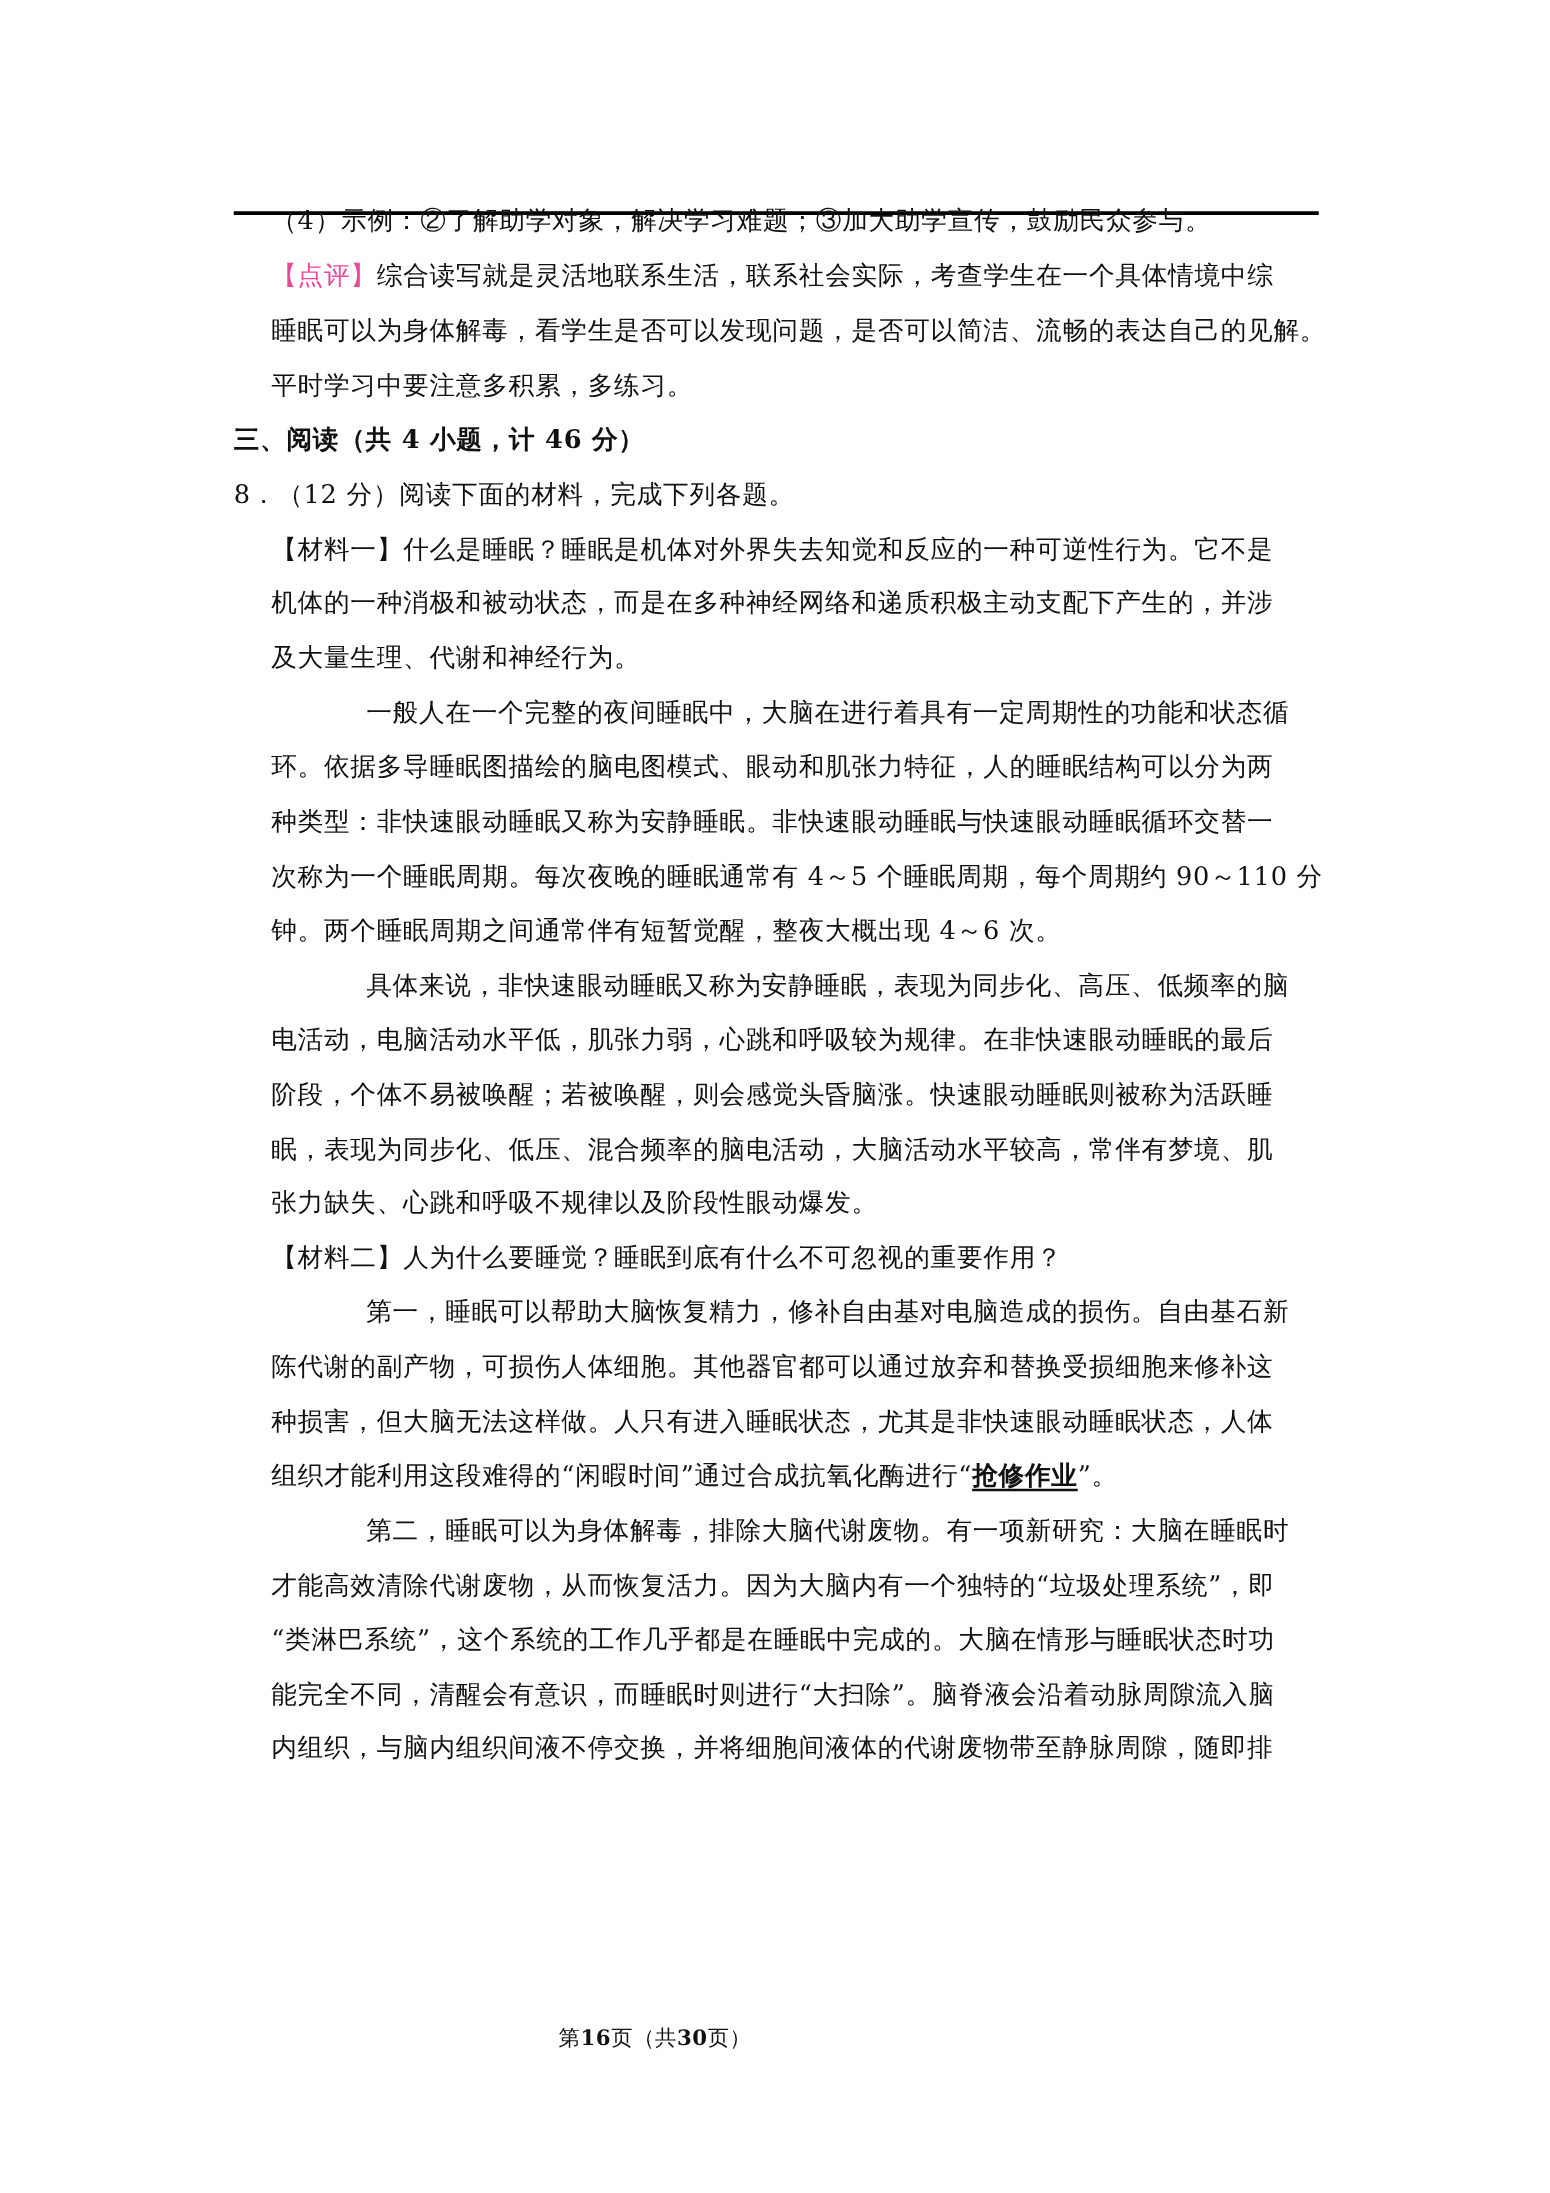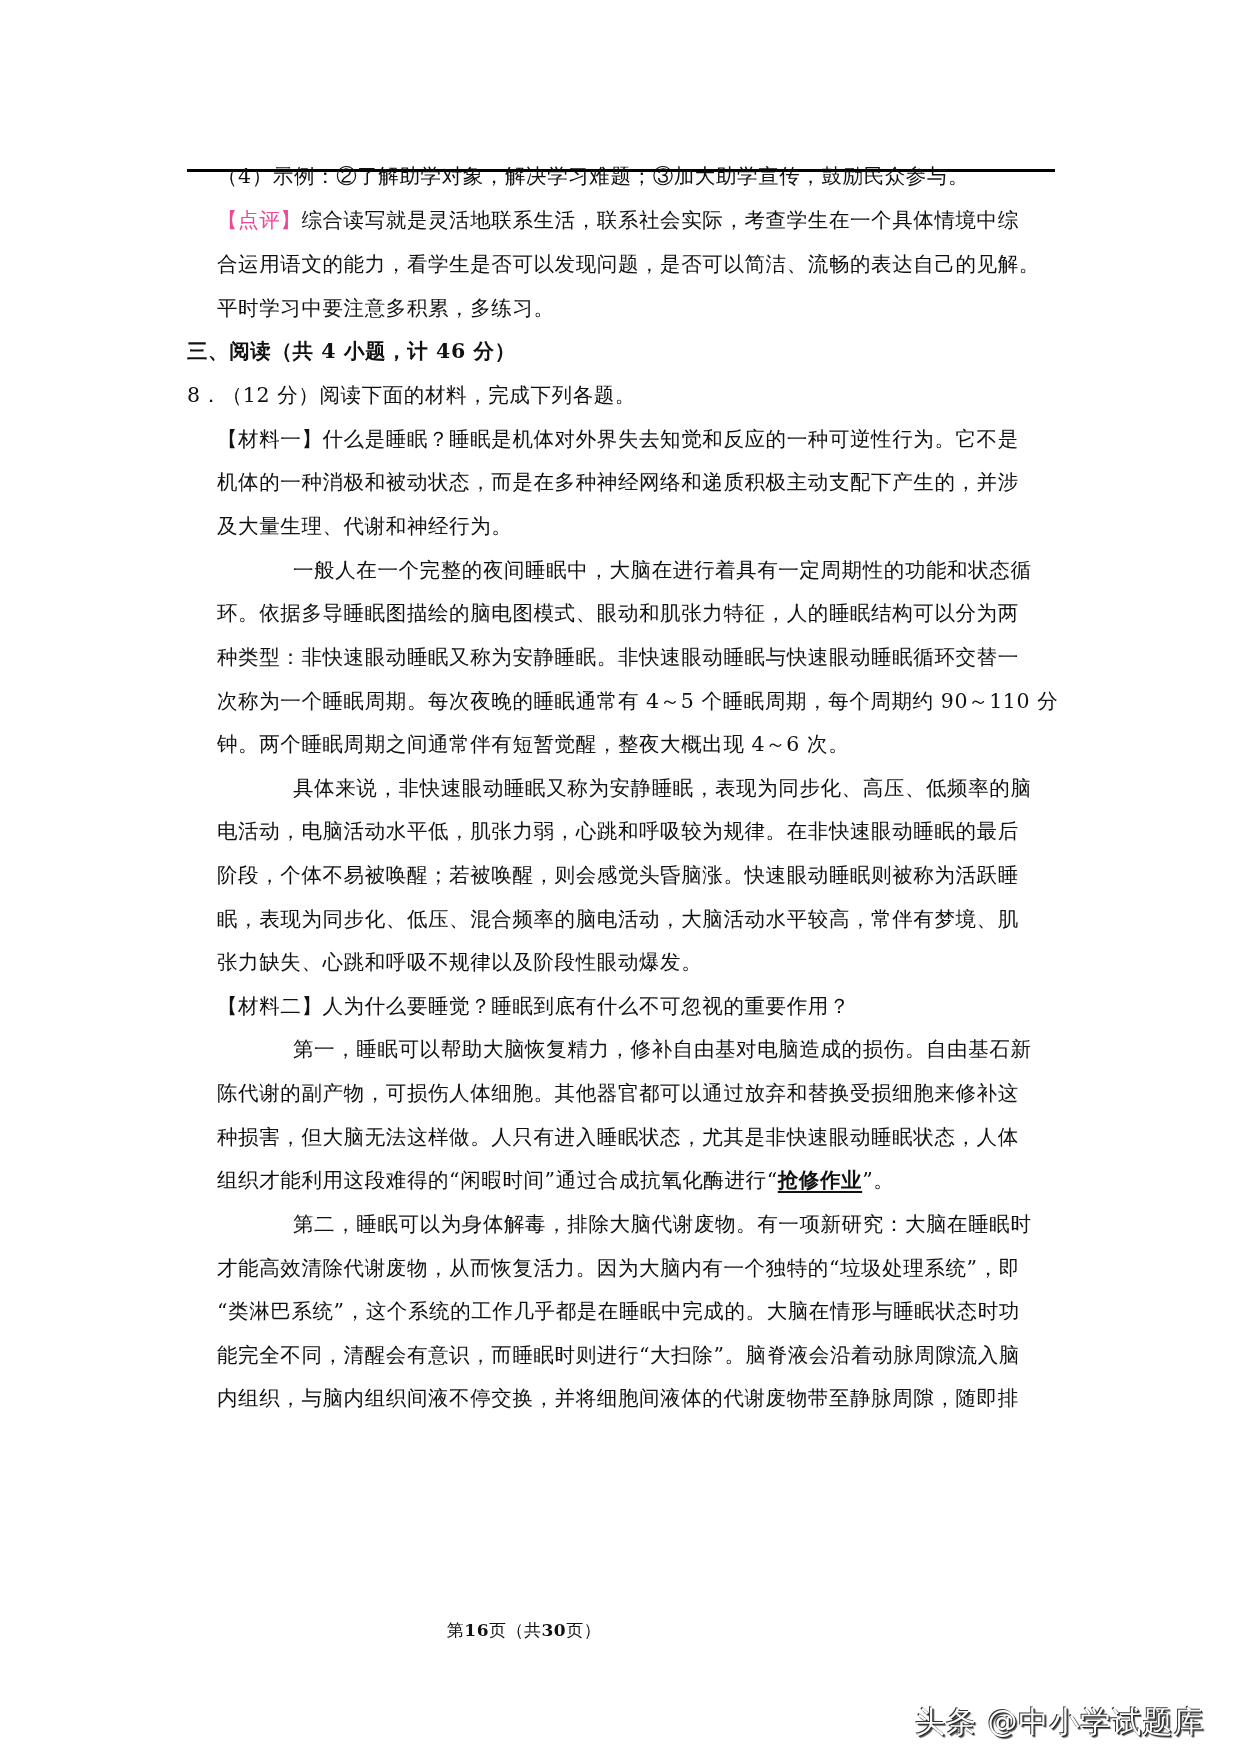--- a/index.html
+++ b/index.html
@@ -81,21 +81,21 @@
 
   <div class="content">
 
     <div class="line l-indent1" style="top:-13px">
       <span>（4）示例：</span><span>②了解助学对象，解决学习难题；③加大助学宣传，鼓励民众参与。</span>
     </div>
 
     <div class="line l-indent1" style="top:31px">
       <span class="blue">【点评】</span><span>综合读写就是灵活地联系生活，联系社会实际，考查学生在一个具体情境中综</span>
     </div>
-    <div class="line l-indent1" style="top:75px">合运用语文的能力，看学生是否可以发现问题，是否可以简洁、流畅的表达自己的见解。</div>
+    <div class="line l-indent1" style="top:75px">睡眠可以为身体解毒，看学生是否可以发现问题，是否可以简洁、流畅的表达自己的见解。</div>
     <div class="line l-indent1" style="top:119px">平时学习中要注意多积累，多练习。</div>
 
     <div class="line l-flush bold" style="top:162px">三、阅读（共 4 小题，计 46 分）</div>
 
     <div class="line l-flush" style="top:206px">8．（12 分）阅读下面的材料，完成下列各题。</div>
 
     <div class="line l-indent1" style="top:250px">
       <span>【材料一】</span><span>什么是睡眠？睡眠是机体对外界失去知觉和反应的一种可逆性行为。它不是</span>
     </div>
     <div class="line l-indent1" style="top:293px">机体的一种消极和被动状态，而是在多种神经网络和递质积极主动支配下产生的，并涉</div>
@@ -128,14 +128,13 @@
     <div class="line l-indent1" style="top:1079px">才能高效清除代谢废物，从而恢复活力。因为大脑内有一个独特的“垃圾处理系统”，即</div>
     <div class="line l-indent1" style="top:1122px">“类淋巴系统”，这个系统的工作几乎都是在睡眠中完成的。大脑在情形与睡眠状态时功</div>
     <div class="line l-indent1" style="top:1166px">能完全不同，清醒会有意识，而睡眠时则进行“大扫除”。脑脊液会沿着动脉周隙流入脑</div>
     <div class="line l-indent1" style="top:1209px">内组织，与脑内组织间液不停交换，并将细胞间液体的代谢废物带至静脉周隙，随即排</div>
   </div>
 
   <div class="footer">
     <span>第</span><span class="num">16</span><span>页（共</span><span class="num">30</span><span>页）</span>
   </div>
 
-  <div class="watermark">头条 @中小学试题库</div>
 </div>
 
 </body></html>

